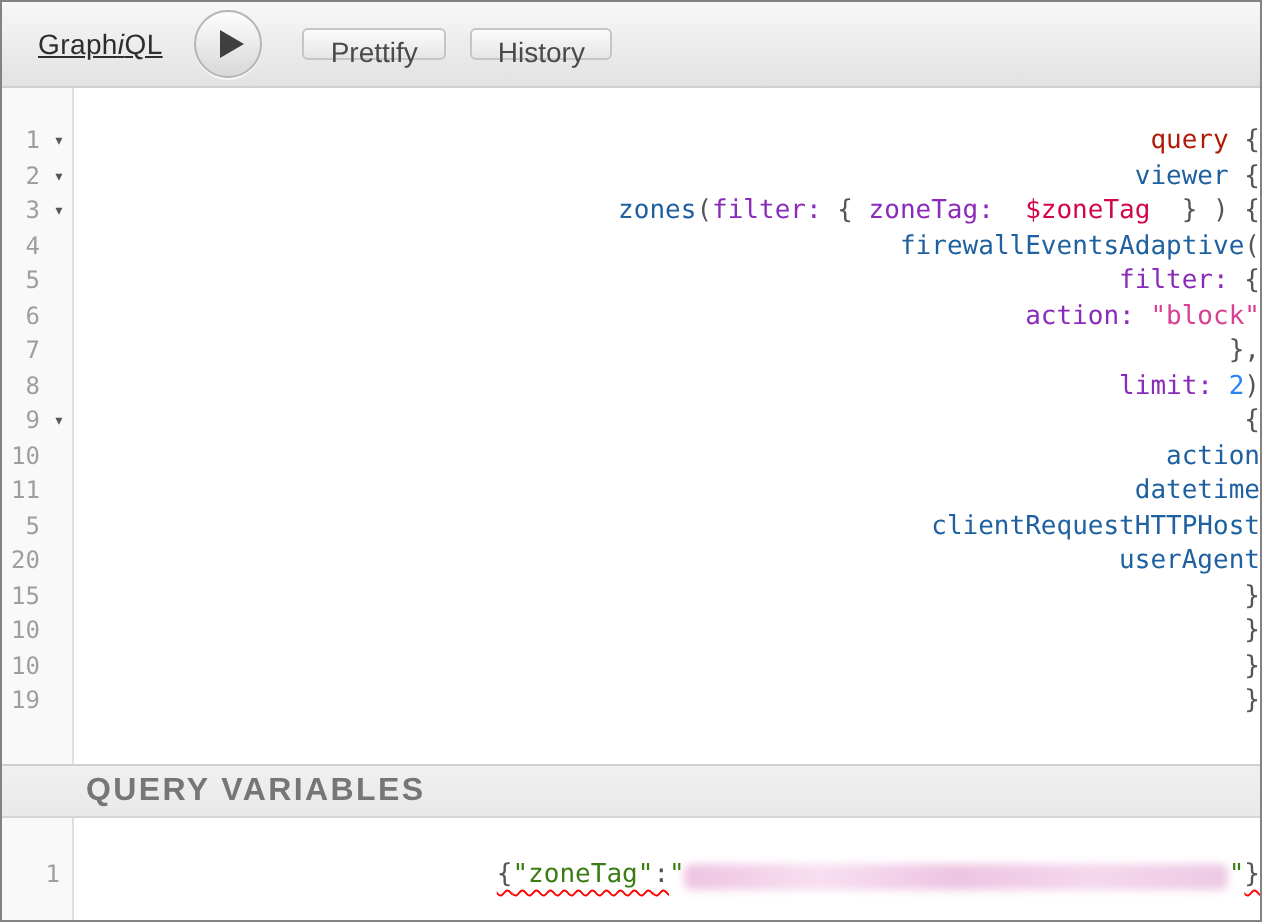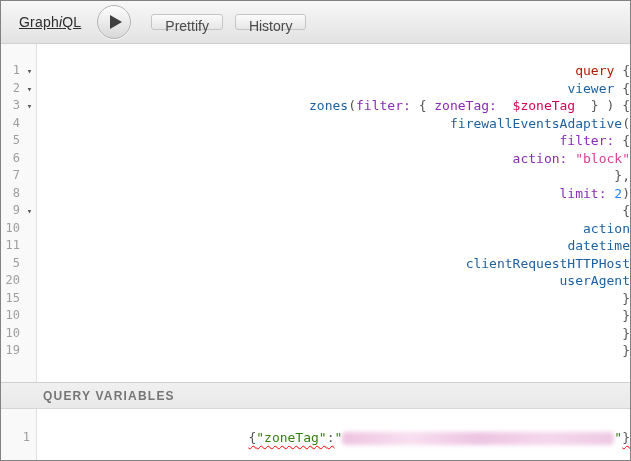--- a/index.html
+++ b/index.html
@@ -100,21 +100,21 @@
     filter:blur(2px);
   }
   
   .vars-title{
     height:27px;
     background:linear-gradient(#f0f0f0,#e9e9e9);
     border-top:1px solid #d0d0d0;
     border-bottom:1px solid #d6d6d6;
     display:flex; align-items:center;
     padding-left:42px;
-    font-size:12px; font-weight:bold; letter-spacing:1.2px;
+    font-size:16px; font-weight:bold; letter-spacing:1.2px;
     color:#767676;
   }
   .vars-editor{height:51px;}
 </style>
 </head>
 <body>
 
 <div class="window">
 
   <div class="toolbar">

